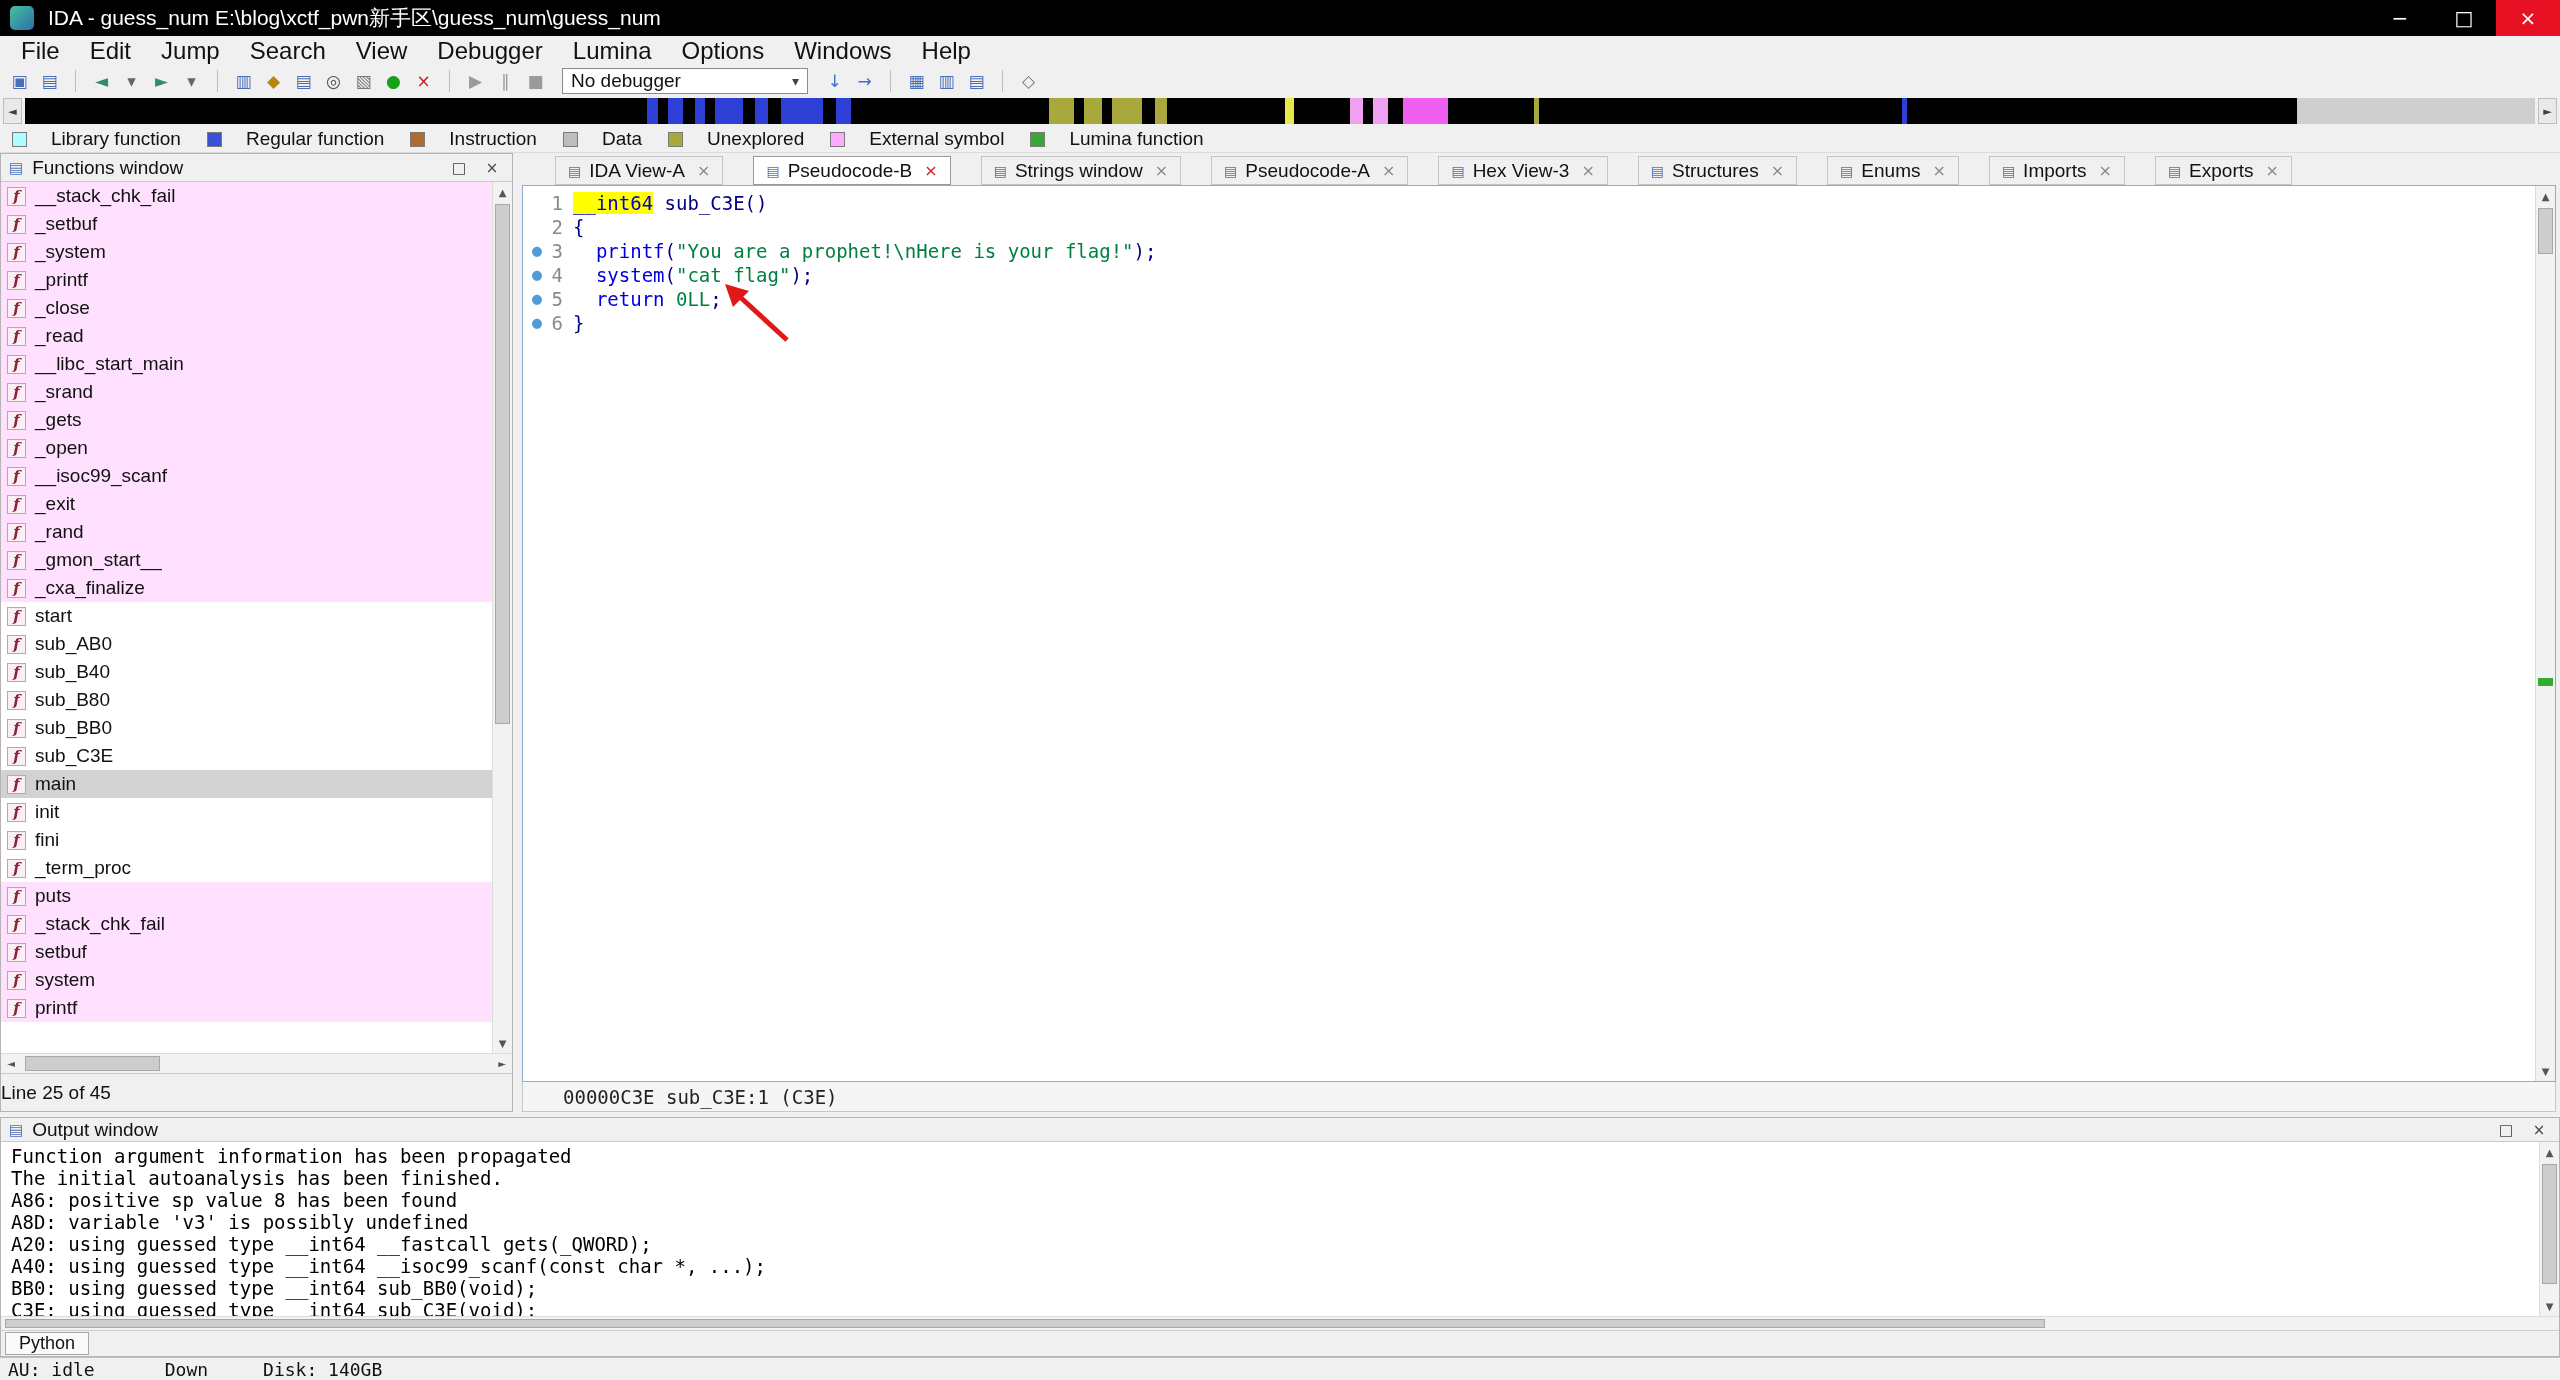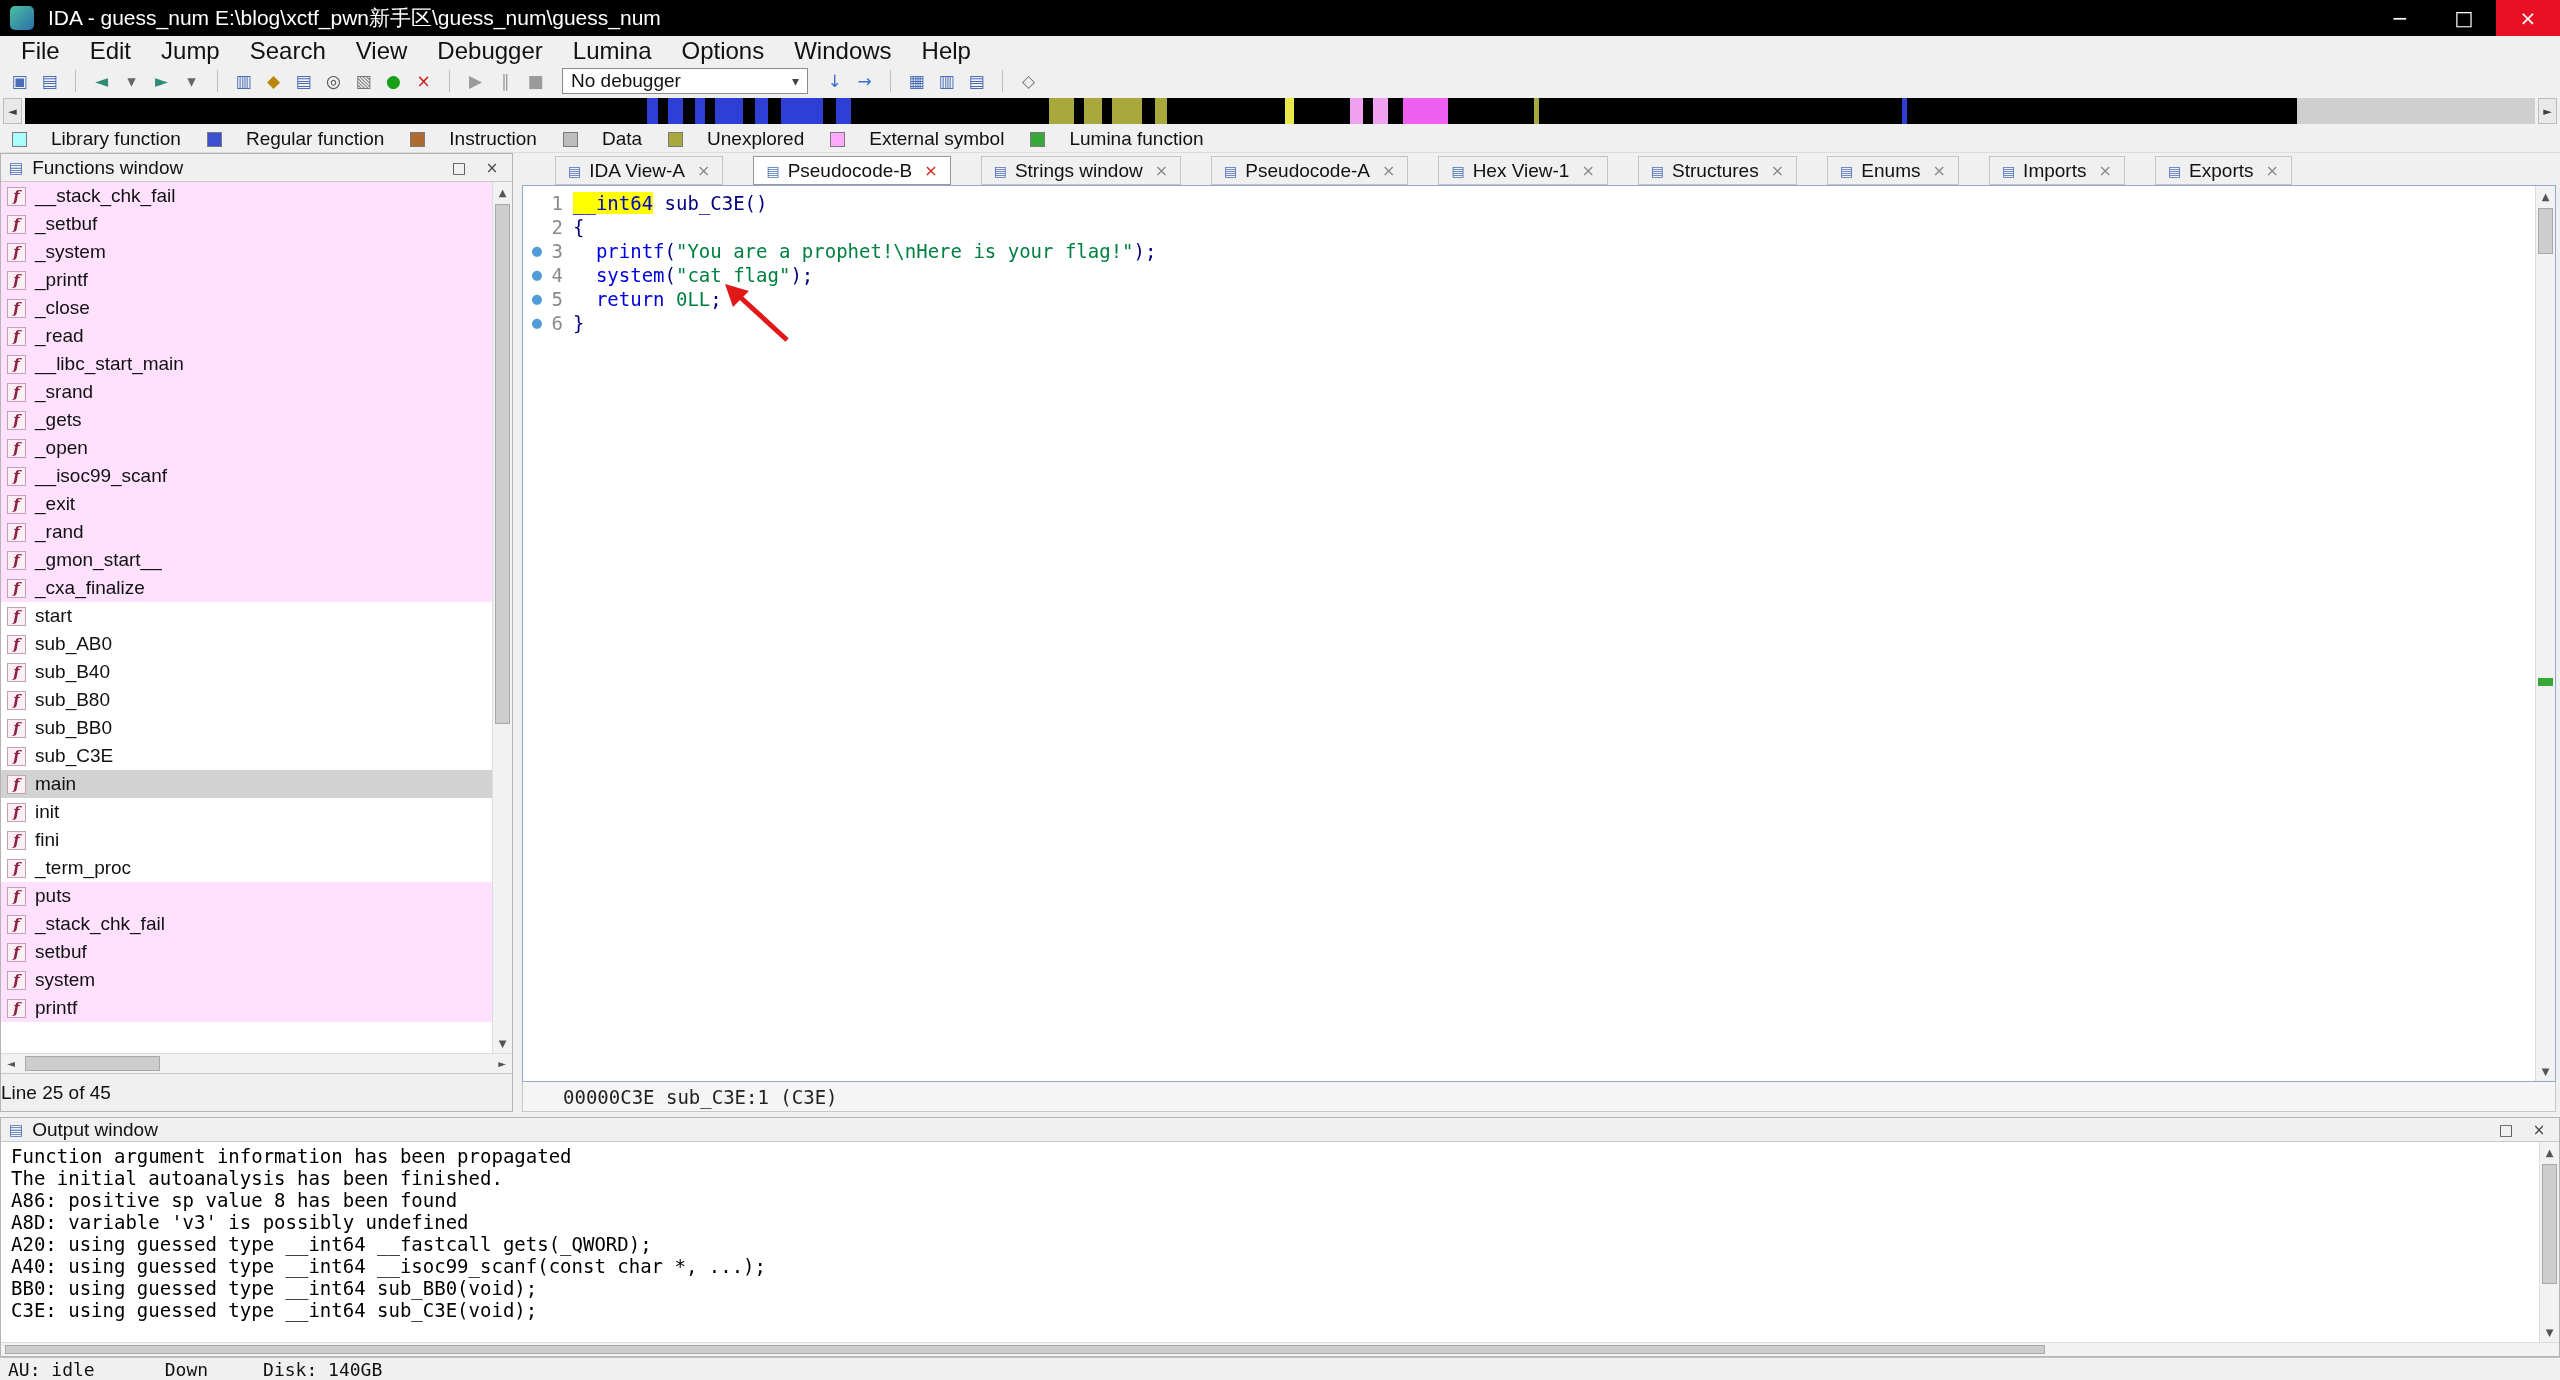--- a/index.html
+++ b/index.html
@@ -434,21 +434,21 @@
           <span class="tab-label">Strings window</span>
           <span class="tab-close">×</span>
         </div>
         <div class="tab">
           <span class="tab-icon">▤</span>
           <span class="tab-label">Pseudocode-A</span>
           <span class="tab-close">×</span>
         </div>
         <div class="tab">
           <span class="tab-icon">▤</span>
-          <span class="tab-label">Hex View-1</span>
+          <span class="tab-label">Hex View-3</span>
           <span class="tab-close">×</span>
         </div>
         <div class="tab">
           <span class="tab-icon">▤</span>
           <span class="tab-label">Structures</span>
           <span class="tab-close">×</span>
         </div>
         <div class="tab">
           <span class="tab-icon">▤</span>
           <span class="tab-label">Enums</span>
@@ -532,20 +532,24 @@
         </div>
       <div class="vscroll">
         <div class="vs-arrow">▲</div>
         <div class="vs-thumb" style="top:22px;height:120px;"></div>
         <div class="vs-arrow bottom">▼</div>
       </div>
     </div>
     <div class="hscroll" style="height:14px;">
       <div class="hs-thumb" style="left:4px;width:2040px;"></div>
     </div>
+    <div class="python-row">
+      <div class="python-btn">Python</div>
+      <input class="cli-input" value="" style="">
+    </div>
   </div>
 
   <div class="statusbar">
     <span class="sb-au">AU: idle</span>
     <span class="sb-down">Down</span>
     <span class="sb-disk">Disk: 140GB</span>
   </div>
 
 </div>
 

